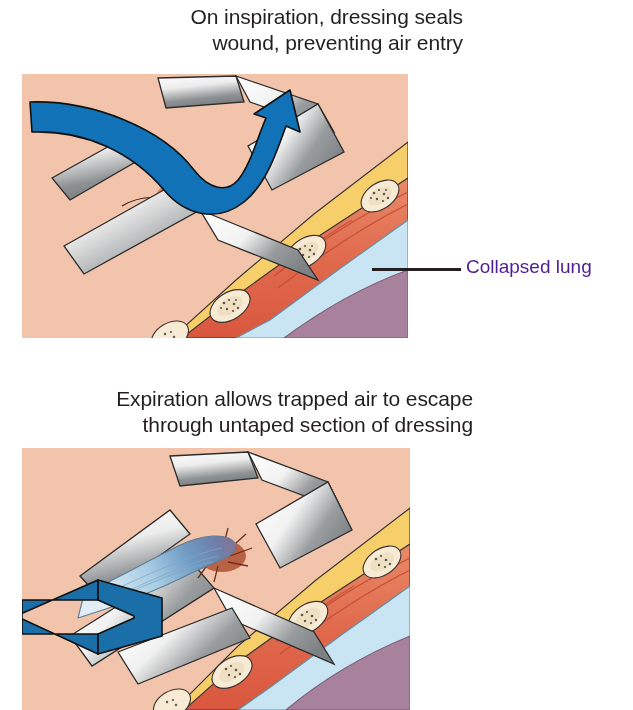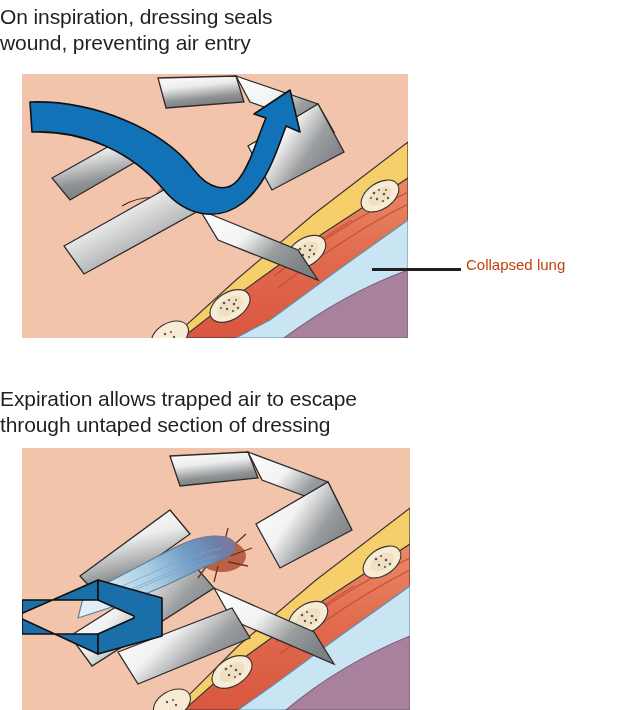--- a/index.html
+++ b/index.html
@@ -9,26 +9,27 @@
   }
   body {
     width: 633px;
     height: 710px;
     position: relative;
     font-family: "Liberation Sans", sans-serif;
     overflow: hidden;
   }
   .caption {
     position: absolute;
-    text-align: left;
+    text-align: right;
     color: #231f20;
     font-size: 21px;
     line-height: 1.22;
     white-space: pre-line;
     letter-spacing: -0.1px;
+    padding-left: 33px;
   }
   #caption-top {
     left: 0;
     top: 4px;
     width: 430px;
   }
   #caption-bottom {
     left: 0;
     top: 386px;
     width: 440px;
@@ -47,22 +48,22 @@
     left: 22px;
     top: 448px;
     width: 388px;
     height: 262px;
   }
   .panel svg { display: block; width: 100%; height: 100%; }
   #label-collapsed-lung {
     position: absolute;
     left: 466px;
     top: 256px;
-    font-size: 15px;
-    color: #c2410c;
+    font-size: 19px;
+    color: #4c1d95;
     white-space: nowrap;
   }
   #leader-line-collapsed-lung {
     position: absolute;
     left: 372px;
     top: 268px;
     width: 89px;
     height: 3px;
     background: #231f20;
   }

